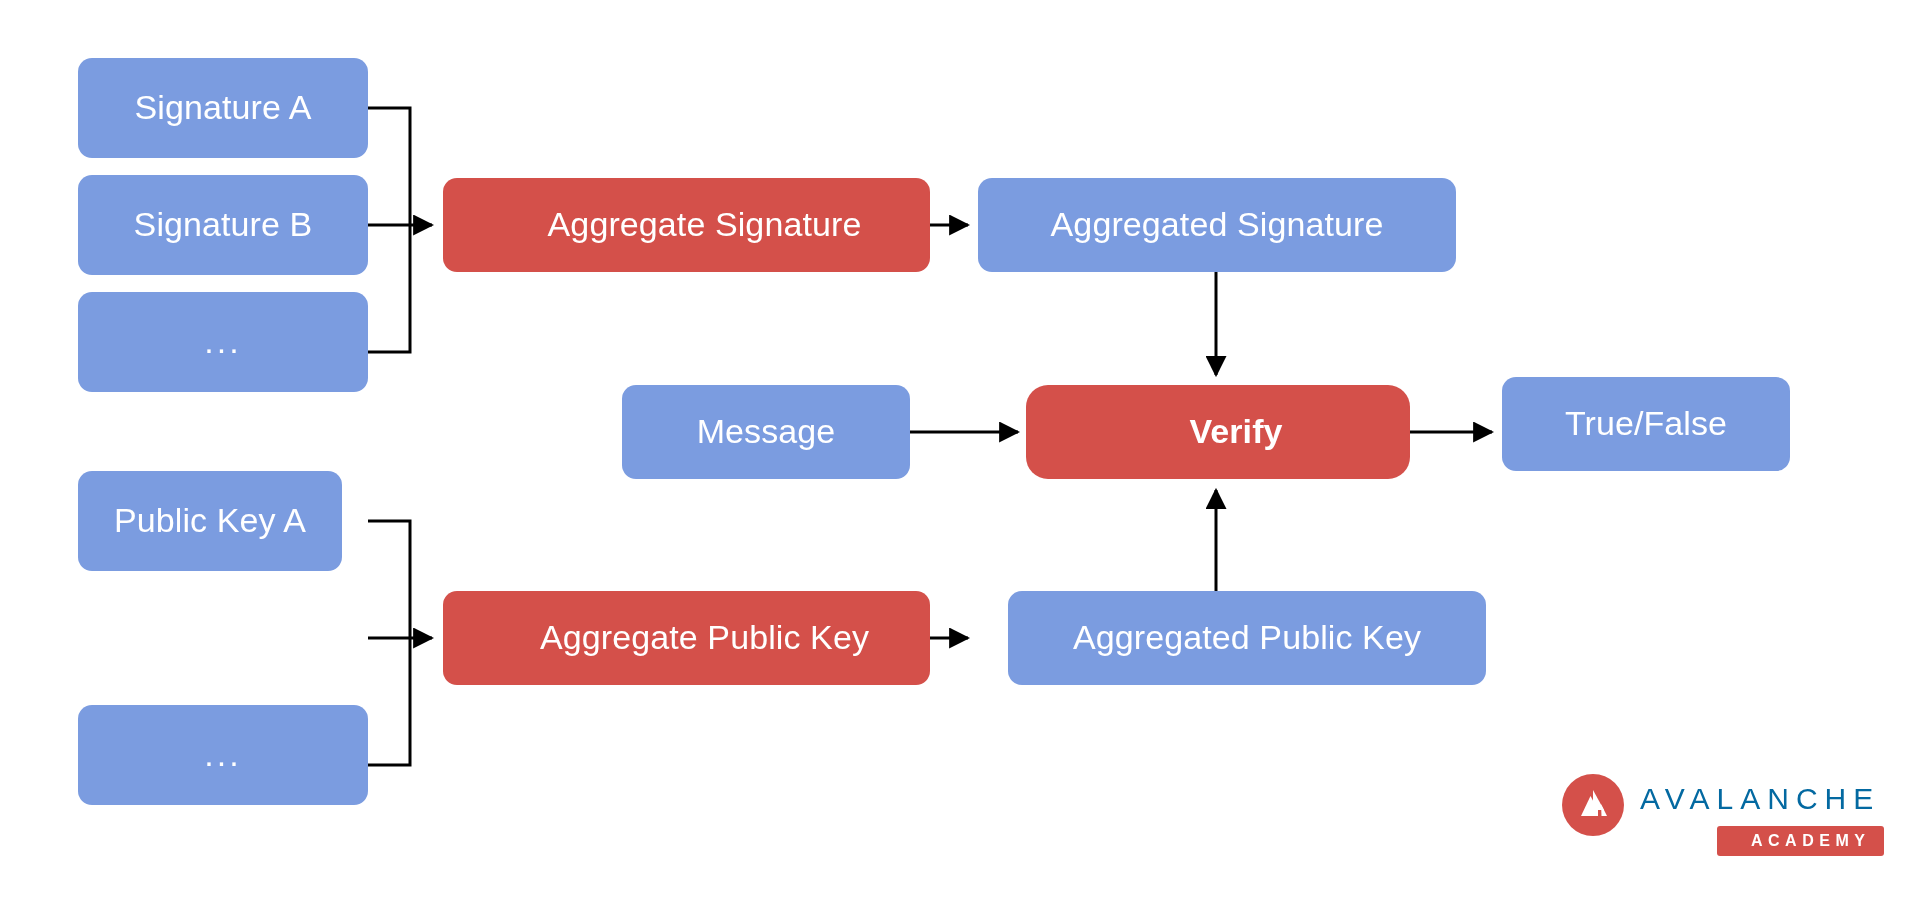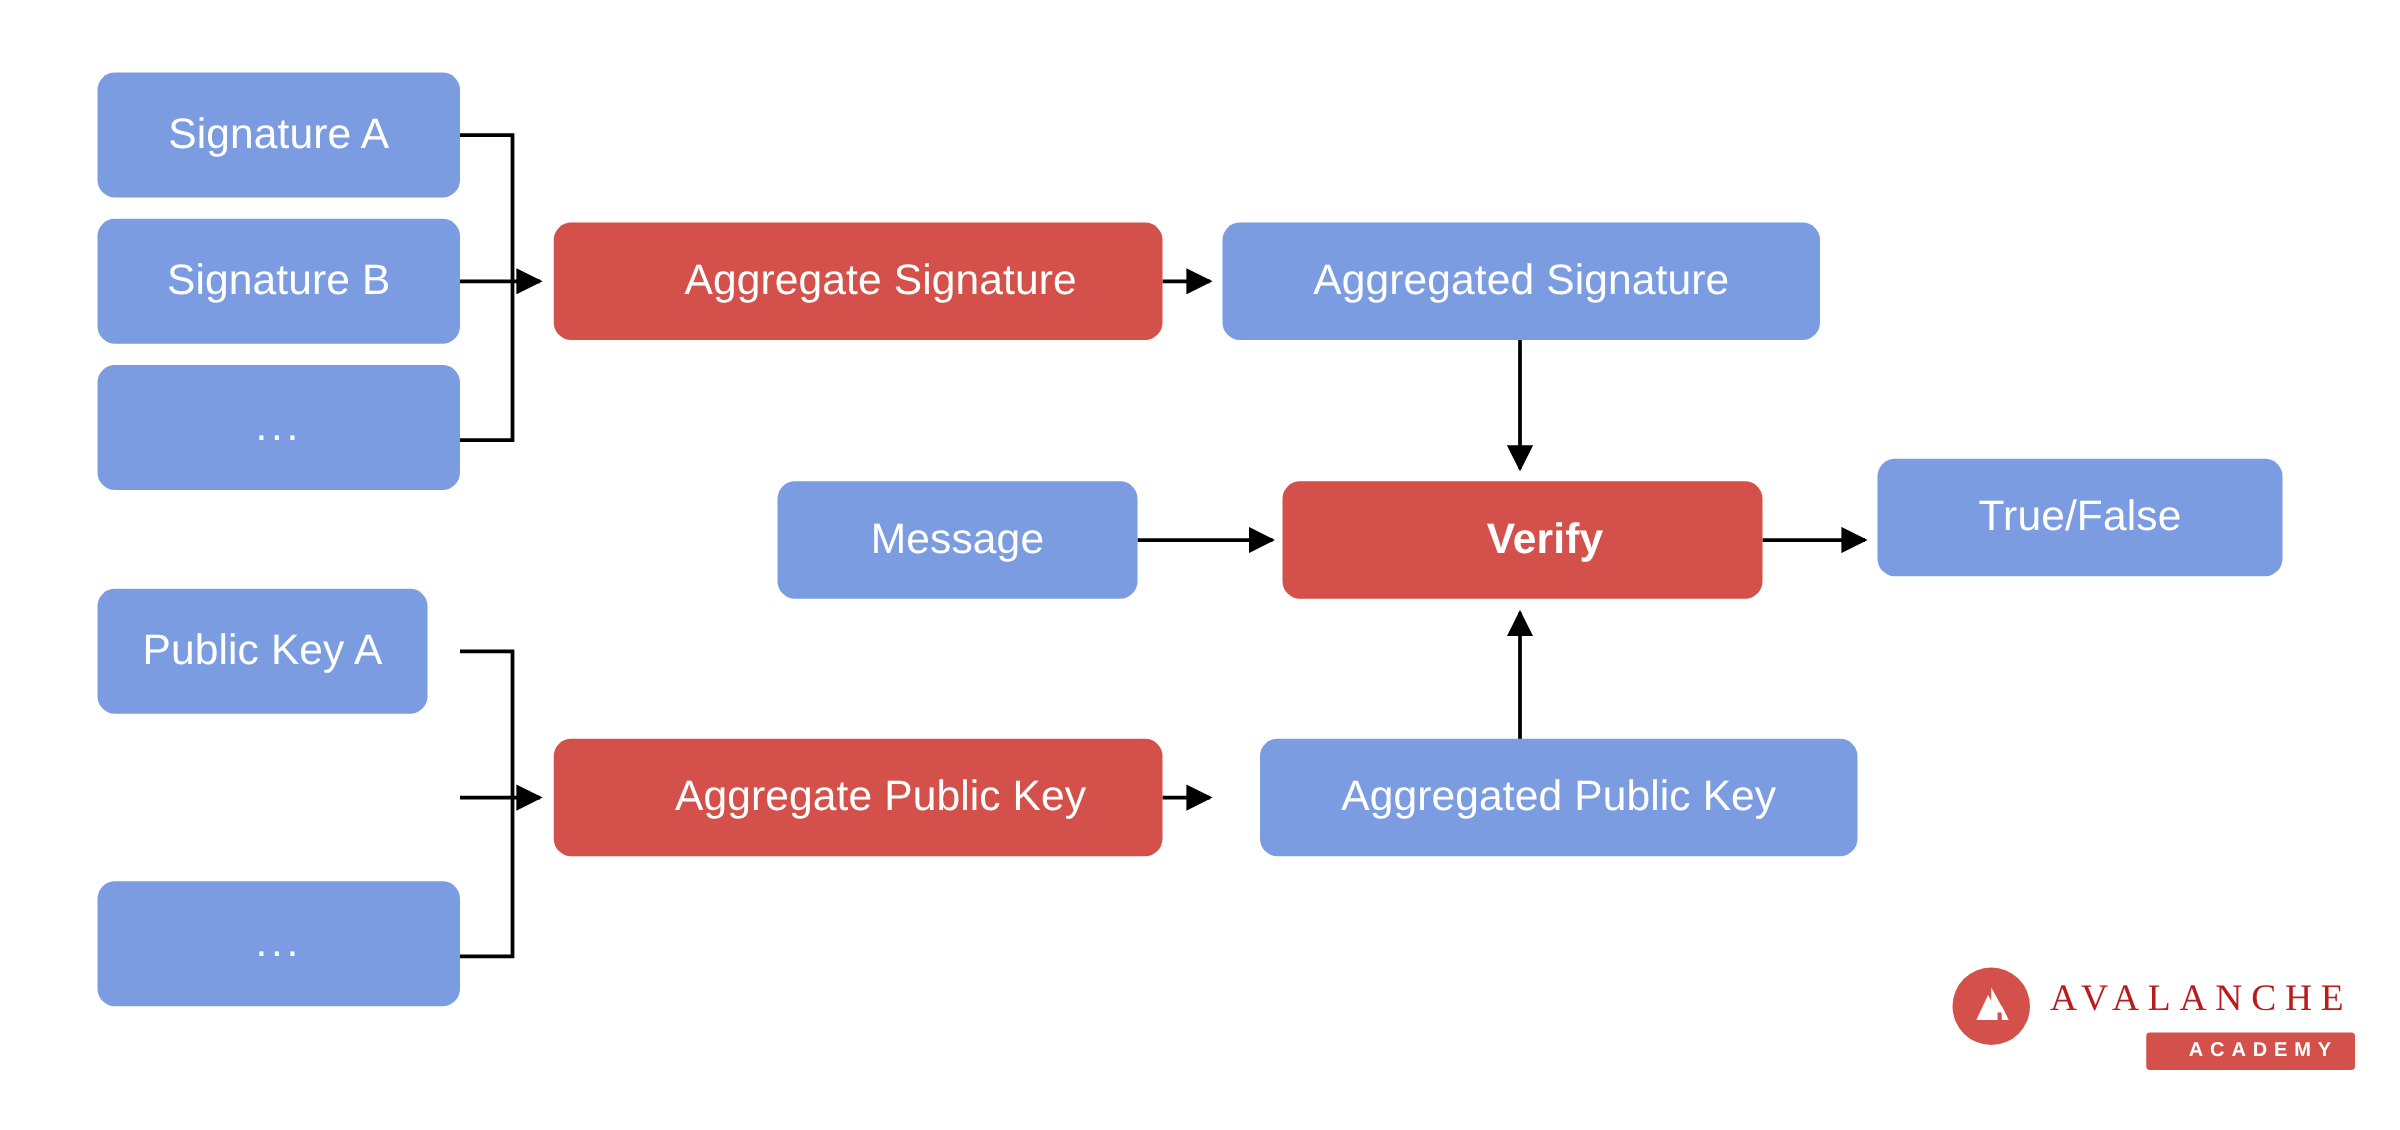--- a/index.html
+++ b/index.html
@@ -28,21 +28,21 @@
     color: #ffffff;
     font-size: 34px;
     line-height: 1.1;
     text-align: center;
     box-sizing: border-box;
     letter-spacing: 0.1px;
     white-space: nowrap;
   }
   .node.blue  { background: #7b9ce0; }
   .node.red   { background: #d4504a; padding-left: 36px; }
-  .node.bold  { font-weight: bold; }
+  .node.bold  { font-weight: bold; border-radius: 22px; }
   .node.ellipsis {
     font-size: 34px;
     letter-spacing: 3px;
   }
   #wires {
     position: absolute;
     left: 0;
     top: 0;
     width: 1920px;
     height: 904px;
@@ -62,26 +62,25 @@
     top: 4px;
     width: 62px;
     height: 62px;
     border-radius: 50%;
     background: #d4504a;
   }
   #logo-wordmark {
     position: absolute;
     left: 78px;
     top: 12px;
-    color: #b91c1c;
+    color: #0369a1;
     font-size: 30px;
     letter-spacing: 7px;
     font-weight: 400;
     white-space: nowrap;
-    font-family: Liberation Serif, serif;
   }
   #logo-badge {
     position: absolute;
     left: 155px;
     top: 56px;
     background: #d4504a;
     color: #ffffff;
     font-size: 16px;
     letter-spacing: 5.5px;
     font-weight: bold;
@@ -134,21 +133,21 @@
   <div class="node blue ellipsis" style="left:78px; top:292px; width:290px; height:100px;">...</div>
 
   <div class="node red" style="left:443px; top:178px; width:487px; height:94px;">Aggregate Signature</div>
 
   <div class="node blue" style="left:978px; top:178px; width:478px; height:94px;">Aggregated Signature</div>
 
   <div class="node blue" style="left:622px; top:385px; width:288px; height:94px;">Message</div>
 
   <div class="node red bold" style="left:1026px; top:385px; width:384px; height:94px;">Verify</div>
 
-  <div class="node blue" style="left:1502px; top:367px; width:324px; height:94px;">True/False</div>
+  <div class="node blue" style="left:1502px; top:377px; width:288px; height:94px;">True/False</div>
 
   <div class="node blue" style="left:78px; top:471px; width:264px; height:100px;">Public Key A</div>
 
 
   <div class="node blue ellipsis" style="left:78px; top:705px; width:290px; height:100px;">...</div>
 
   <div class="node red" style="left:443px; top:591px; width:487px; height:94px;">Aggregate Public Key</div>
 
   <div class="node blue" style="left:1008px; top:591px; width:478px; height:94px;">Aggregated Public Key</div>
 

